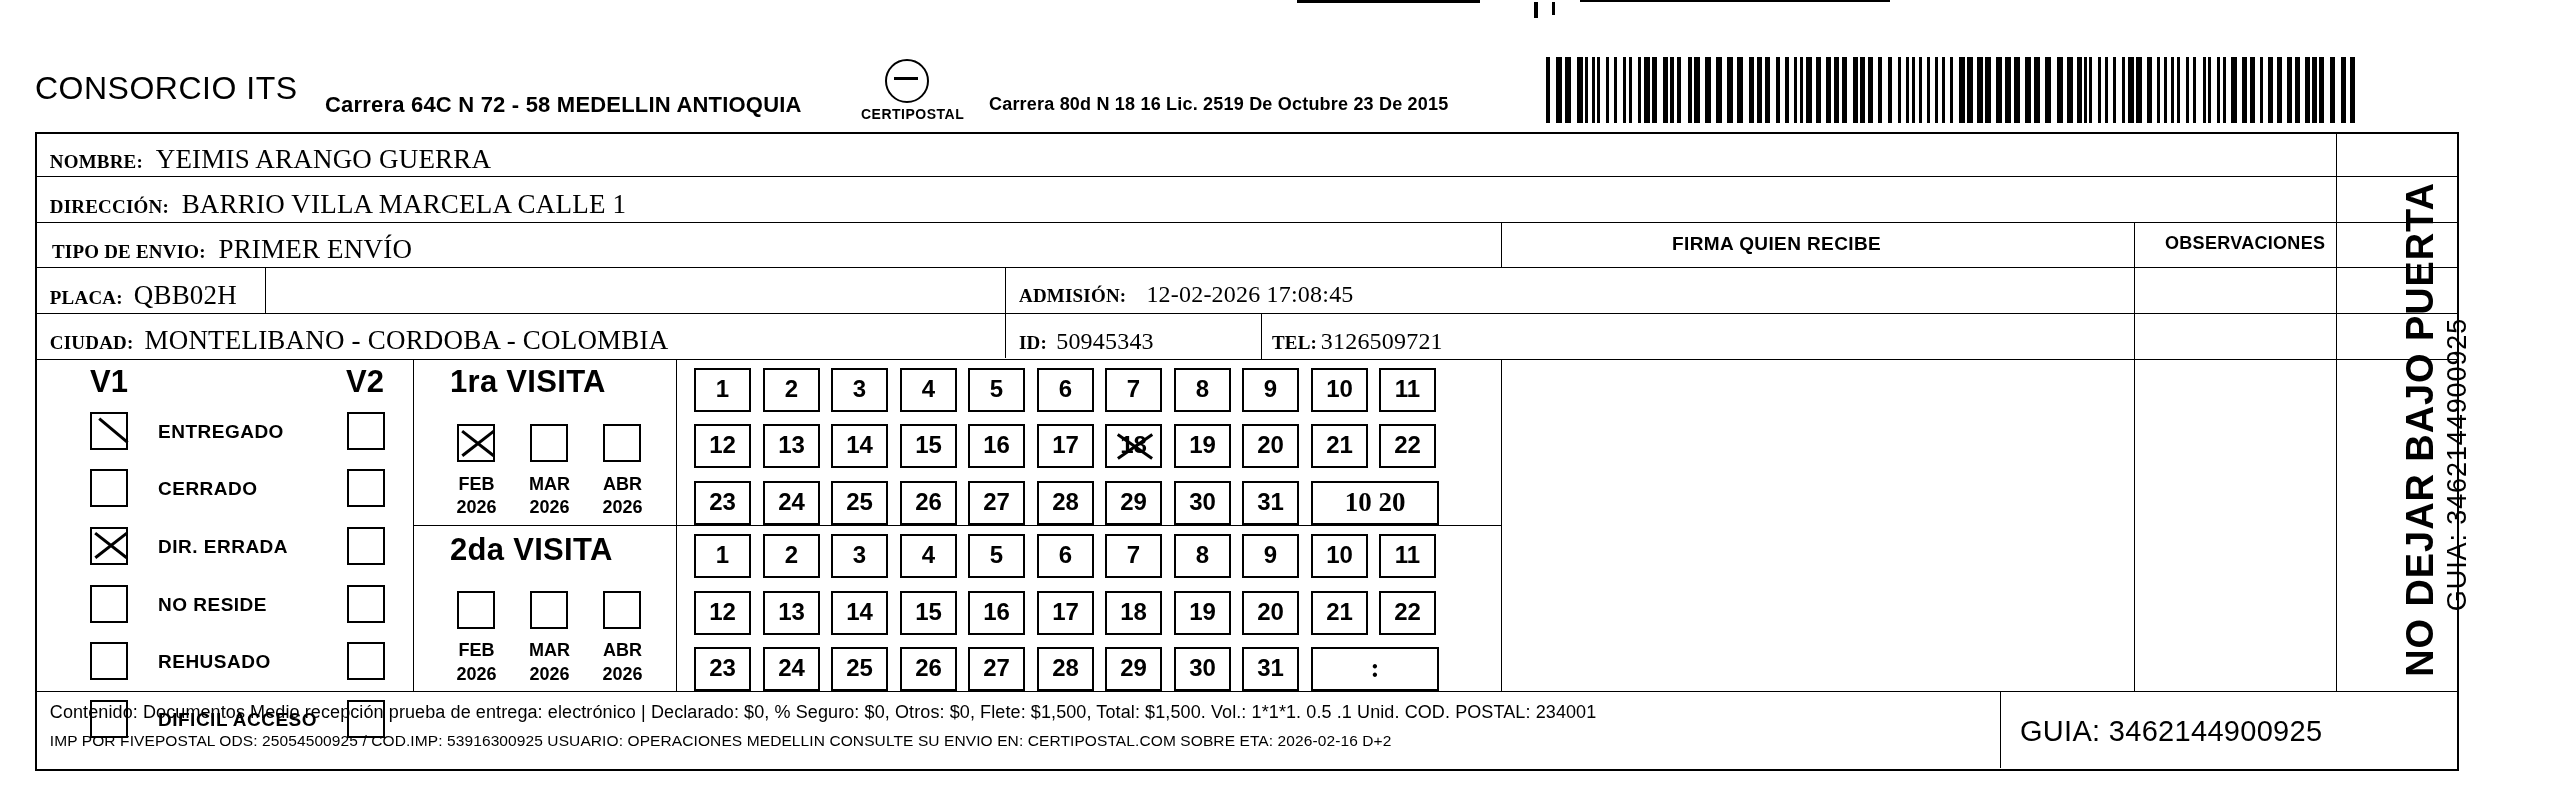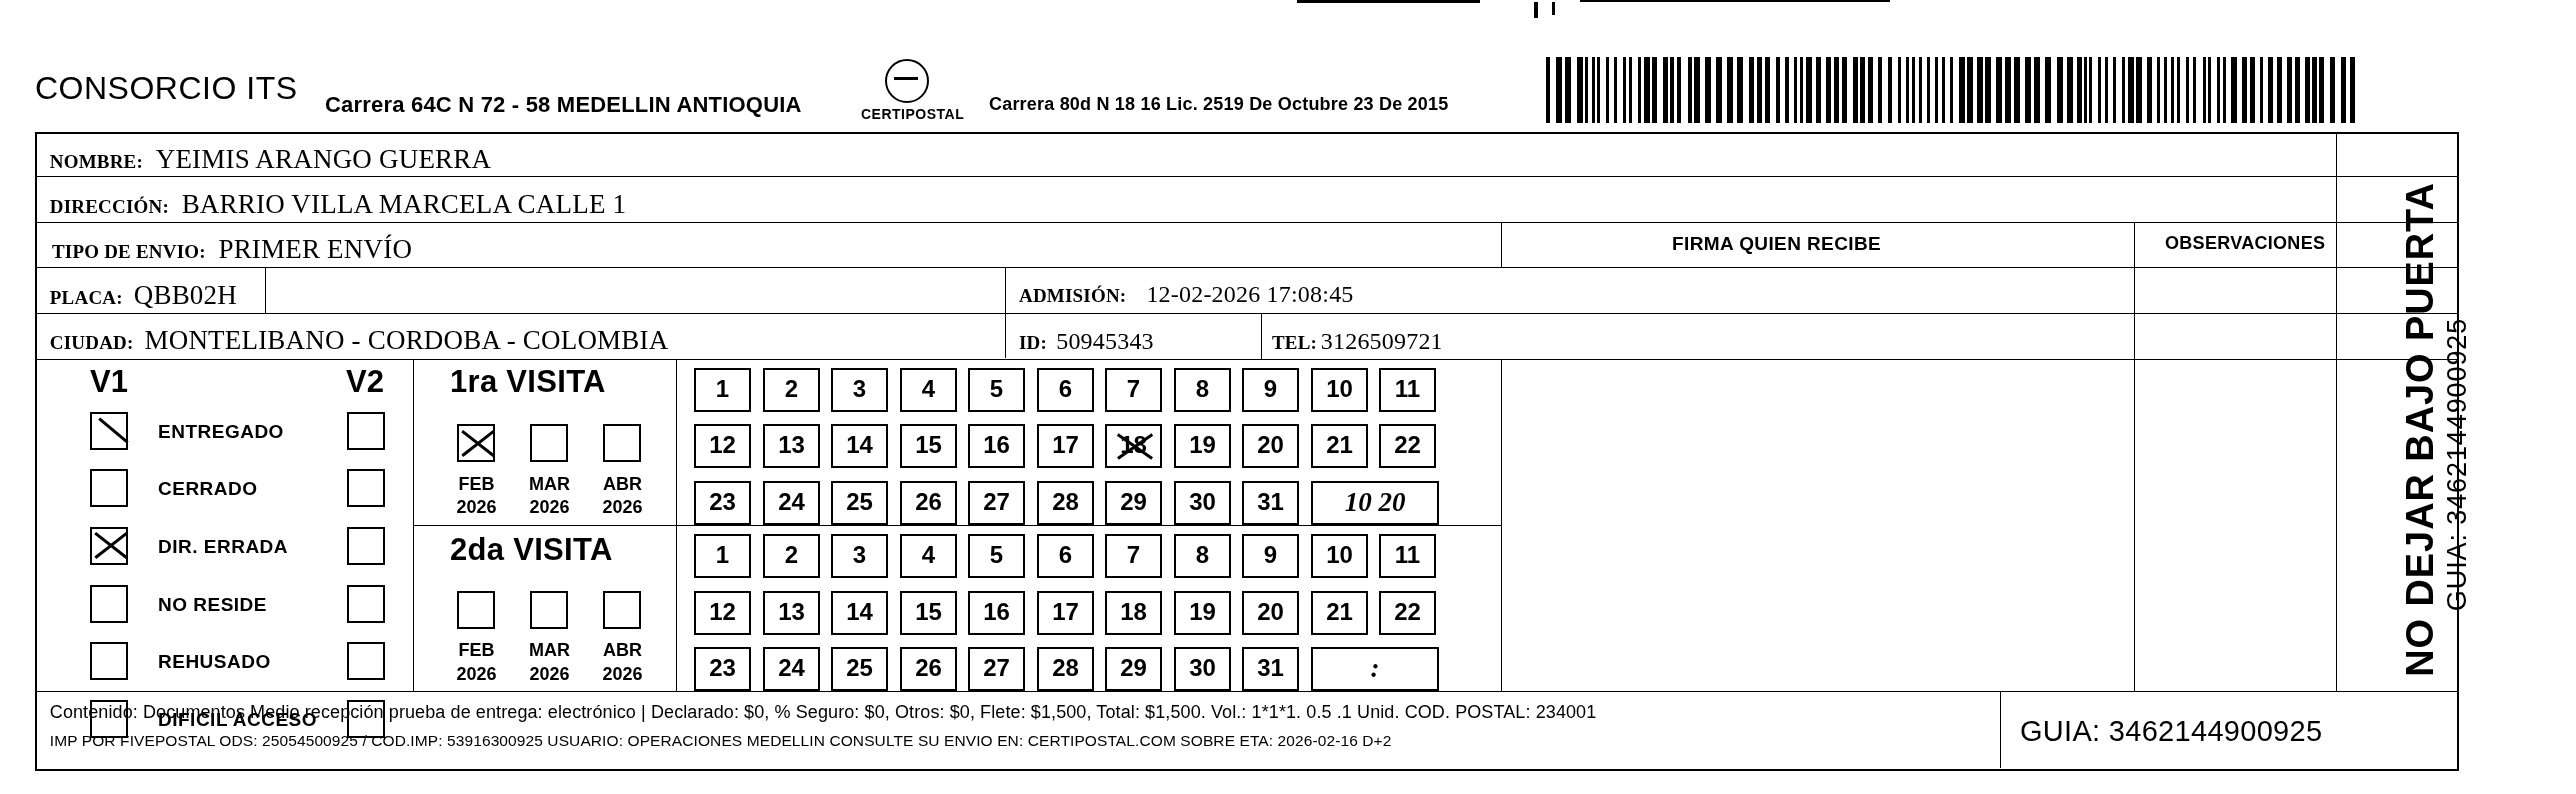--- a/index.html
+++ b/index.html
@@ -55,21 +55,21 @@
 
   .visit-title{position:absolute;font-size:31px;font-weight:bold;letter-spacing:0.3px;}
   .mlabel{position:absolute;font-size:18px;font-weight:bold;text-align:center;width:73px;}
 
   
   .day{position:absolute;width:57px;height:44px;border:2.7px solid #000;box-sizing:border-box;font-size:24px;font-weight:bold;text-align:center;line-height:38px;}
   .day.wide{width:128px;}
   .struck{position:relative;}
   .struck:before{content:"";position:absolute;left:7.3px;top:19px;width:42px;height:2.7px;background:#000;transform:rotate(-35deg);}
   .struck:after{content:"";position:absolute;left:7.3px;top:19px;width:42px;height:2.7px;background:#000;transform:rotate(35deg);}
-  .hand{font-family:"Liberation Serif",serif;font-style:italic;font-size:27px;}
+  .hand{font-family:"Liberation Serif",serif;font-size:27px;}
 
   
   .foot1{position:absolute;font-size:18px;letter-spacing:0.1px;}
   .foot2{position:absolute;font-size:15.5px;letter-spacing:0.1px;}
   .guia{position:absolute;font-size:29px;letter-spacing:0.3px;}
 
   
   .topmark{position:absolute;background:#000;}
 </style>
 </head>

